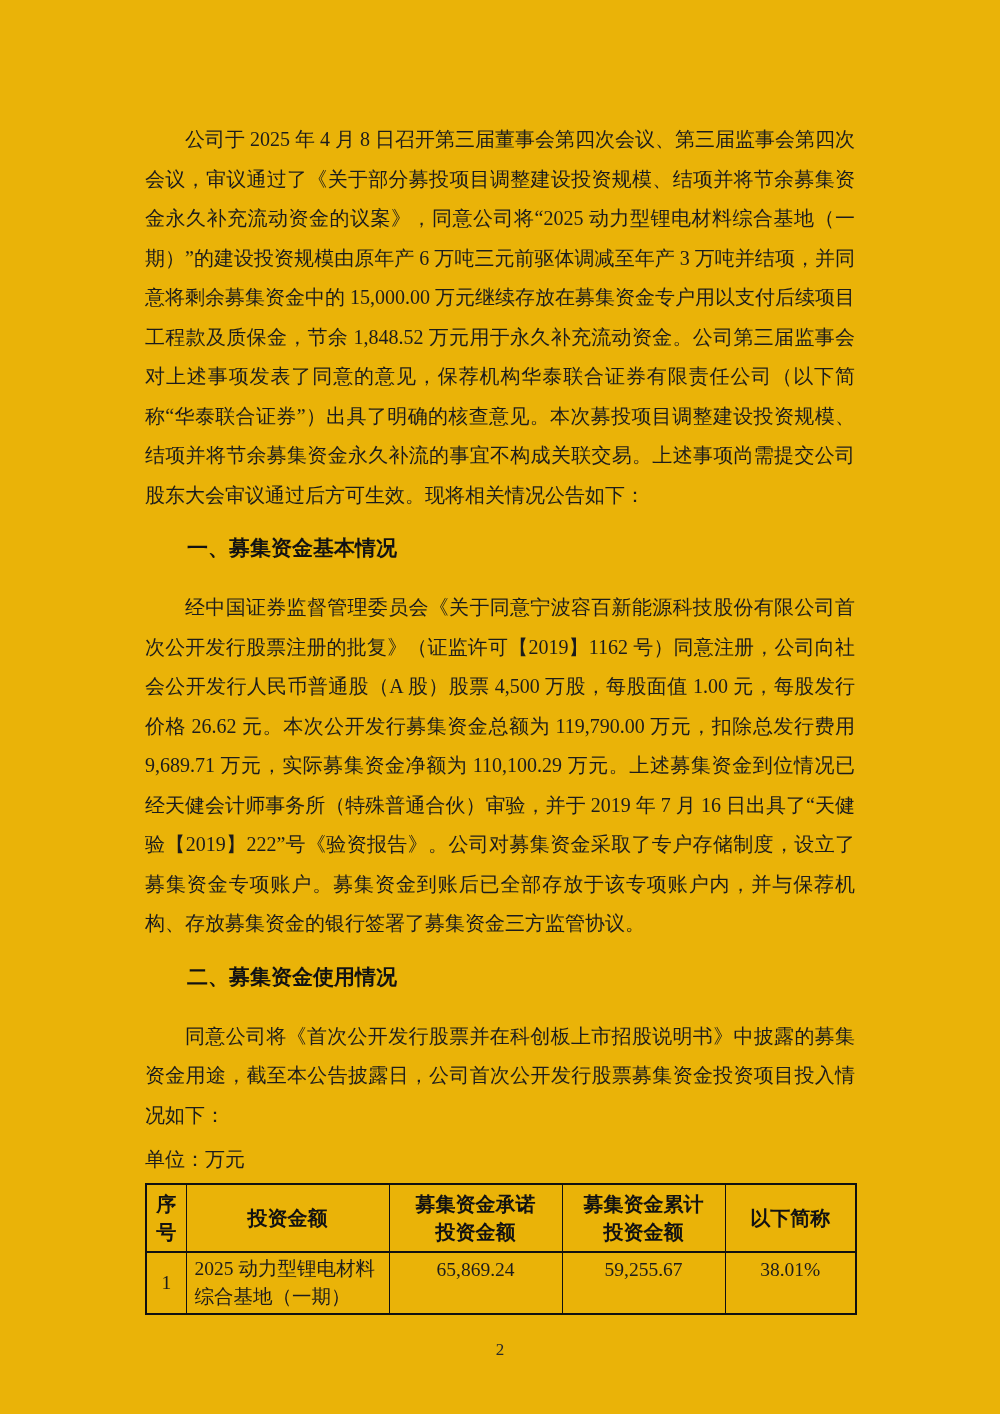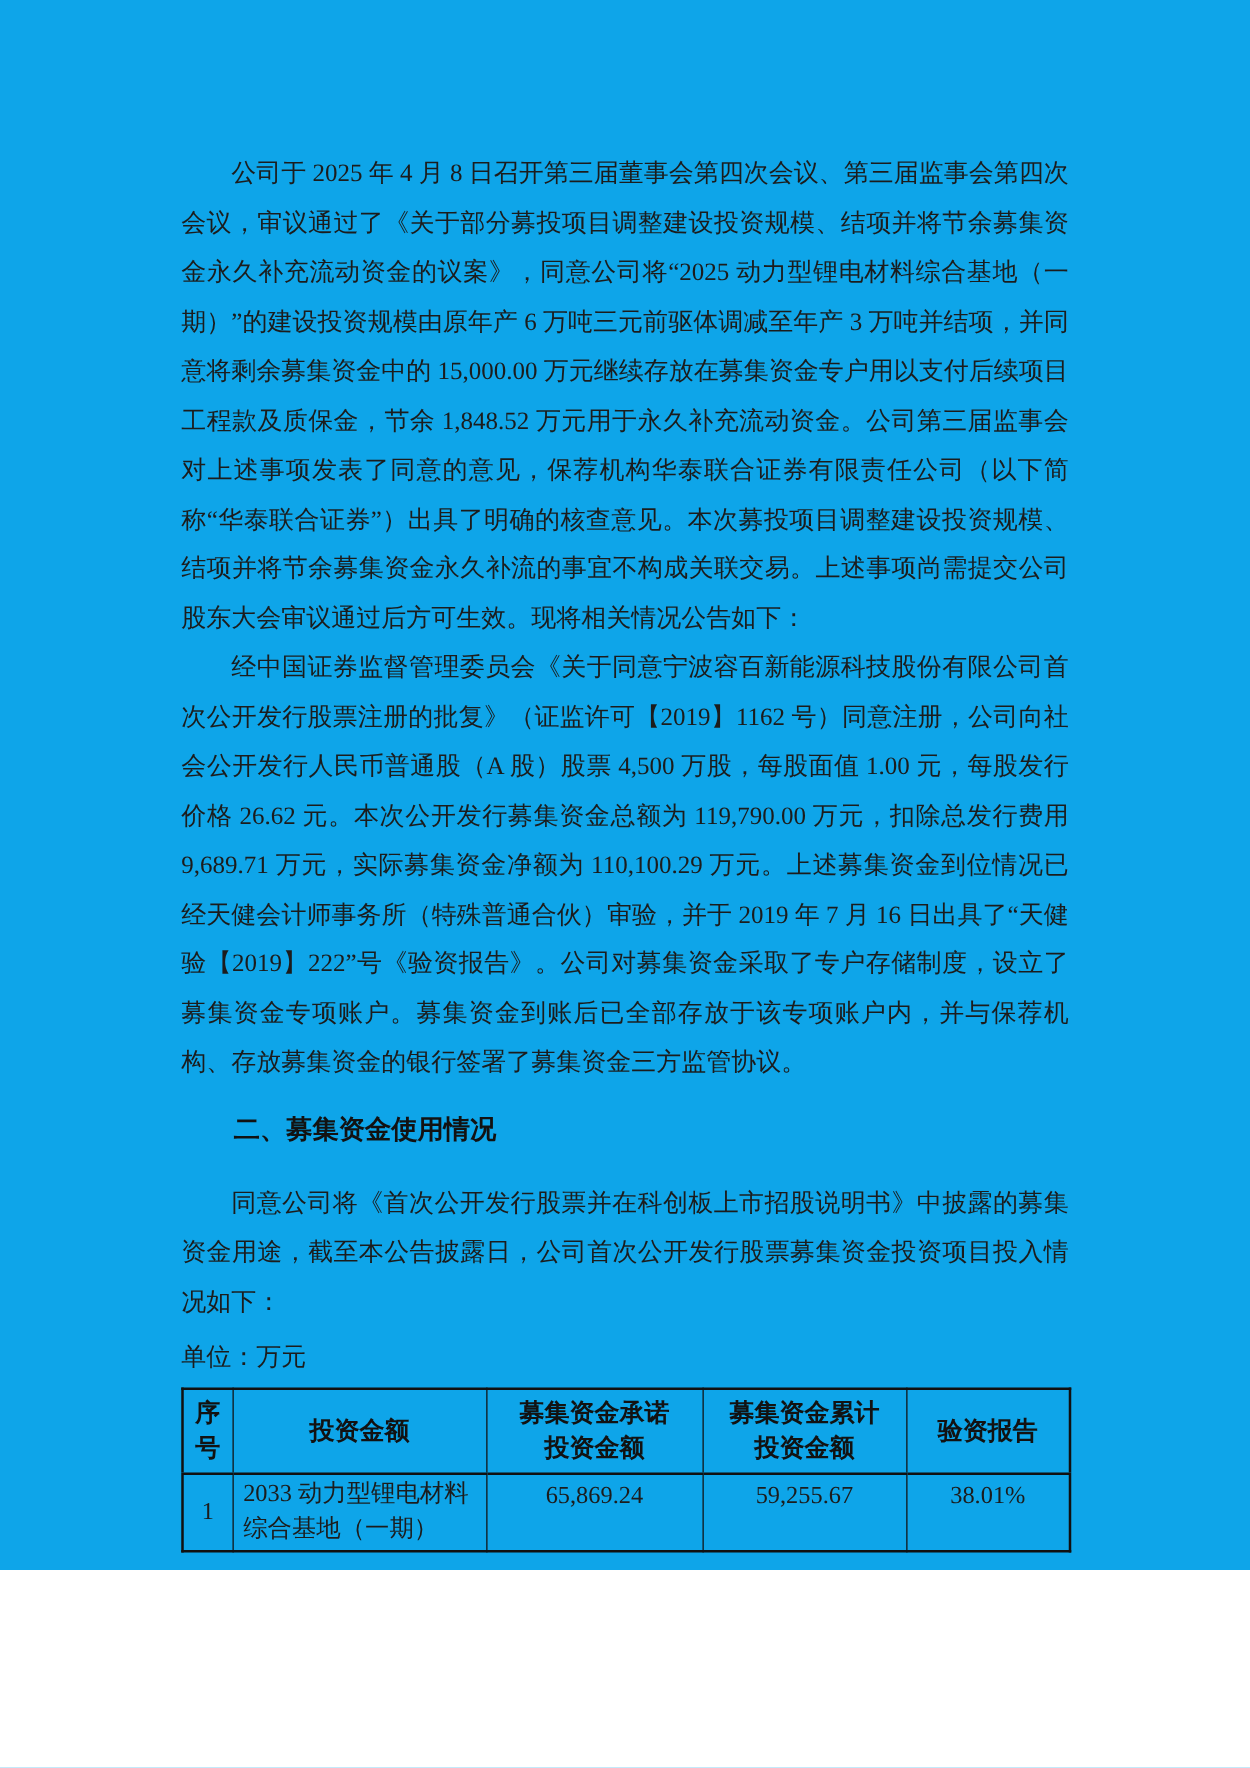--- a/index.html
+++ b/index.html
@@ -10,24 +10,24 @@
   }
   body {
     width: 1000px;
     height: 1414px;
     font-family: "Liberation Serif", "DejaVu Serif", serif;
     color: #1c1c1c;
   }
   .page {
     position: relative;
     width: 1000px;
-    height: 1256px;
+    height: 1414px;
     padding: 120px 145px 0 145px;
     overflow: hidden;
-    background: #0ea5e9;
+    background: #eab308;
   }
   .body-text {
     margin: 0;
     font-size: 20px;
     line-height: 39.5px;
     text-align: justify;
     text-justify: inter-ideograph;
     text-indent: 2em;
   }
   .section-heading {
@@ -95,20 +95,21 @@
     color: #2a2a2a;
   }
 </style>
 </head>
 <body>
 
 <div class="page">
 
   <p class="body-text">公司于 2025 年 4 月 8 日召开第三届董事会第四次会议、第三届监事会第四次会议，审议通过了《关于部分募投项目调整建设投资规模、结项并将节余募集资金永久补充流动资金的议案》，同意公司将“2025 动力型锂电材料综合基地（一期）”的建设投资规模由原年产 6 万吨三元前驱体调减至年产 3 万吨并结项，并同意将剩余募集资金中的 15,000.00 万元继续存放在募集资金专户用以支付后续项目工程款及质保金，节余 1,848.52 万元用于永久补充流动资金。公司第三届监事会对上述事项发表了同意的意见，保荐机构华泰联合证券有限责任公司（以下简称“华泰联合证券”）出具了明确的核查意见。本次募投项目调整建设投资规模、结项并将节余募集资金永久补流的事宜不构成关联交易。上述事项尚需提交公司股东大会审议通过后方可生效。现将相关情况公告如下：</p>
 
+  <div class="section-heading">一、募集资金基本情况</div>
 
   <p class="body-text">经中国证券监督管理委员会《关于同意宁波容百新能源科技股份有限公司首次公开发行股票注册的批复》（证监许可【2019】1162 号）同意注册，公司向社会公开发行人民币普通股（A 股）股票 4,500 万股，每股面值 1.00 元，每股发行价格 26.62 元。本次公开发行募集资金总额为 119,790.00 万元，扣除总发行费用 9,689.71 万元，实际募集资金净额为 110,100.29 万元。上述募集资金到位情况已经天健会计师事务所（特殊普通合伙）审验，并于 2019 年 7 月 16 日出具了“天健验【2019】222”号《验资报告》。公司对募集资金采取了专户存储制度，设立了募集资金专项账户。募集资金到账后已全部存放于该专项账户内，并与保荐机构、存放募集资金的银行签署了募集资金三方监管协议。</p>
 
   <div class="section-heading">二、募集资金使用情况</div>
 
   <p class="body-text">同意公司将《首次公开发行股票并在科创板上市招股说明书》中披露的募集资金用途，截至本公告披露日，公司首次公开发行股票募集资金投资项目投入情况如下：</p>
 
   <div class="unit-label">单位：万元</div>
 
   <table class="fund-table">
@@ -121,27 +122,27 @@
     </colgroup>
     <thead>
       <tr>
         <th>序
 号</th>
         <th>投资金额</th>
         <th>募集资金承诺
 投资金额</th>
         <th>募集资金累计
 投资金额</th>
-        <th>验资报告</th>
+        <th>以下简称</th>
       </tr>
     </thead>
     <tbody>
       <tr>
         <td class="c-seq">1</td>
-        <td class="c-name">2033 动力型锂电材料综合基地（一期）</td>
+        <td class="c-name">2025 动力型锂电材料综合基地（一期）</td>
         <td class="c-num">65,869.24</td>
         <td class="c-num">59,255.67</td>
         <td class="c-num">38.01%</td>
       </tr>
     </tbody>
   </table>
 
   <div class="page-number">2</div>
 
 </div>

